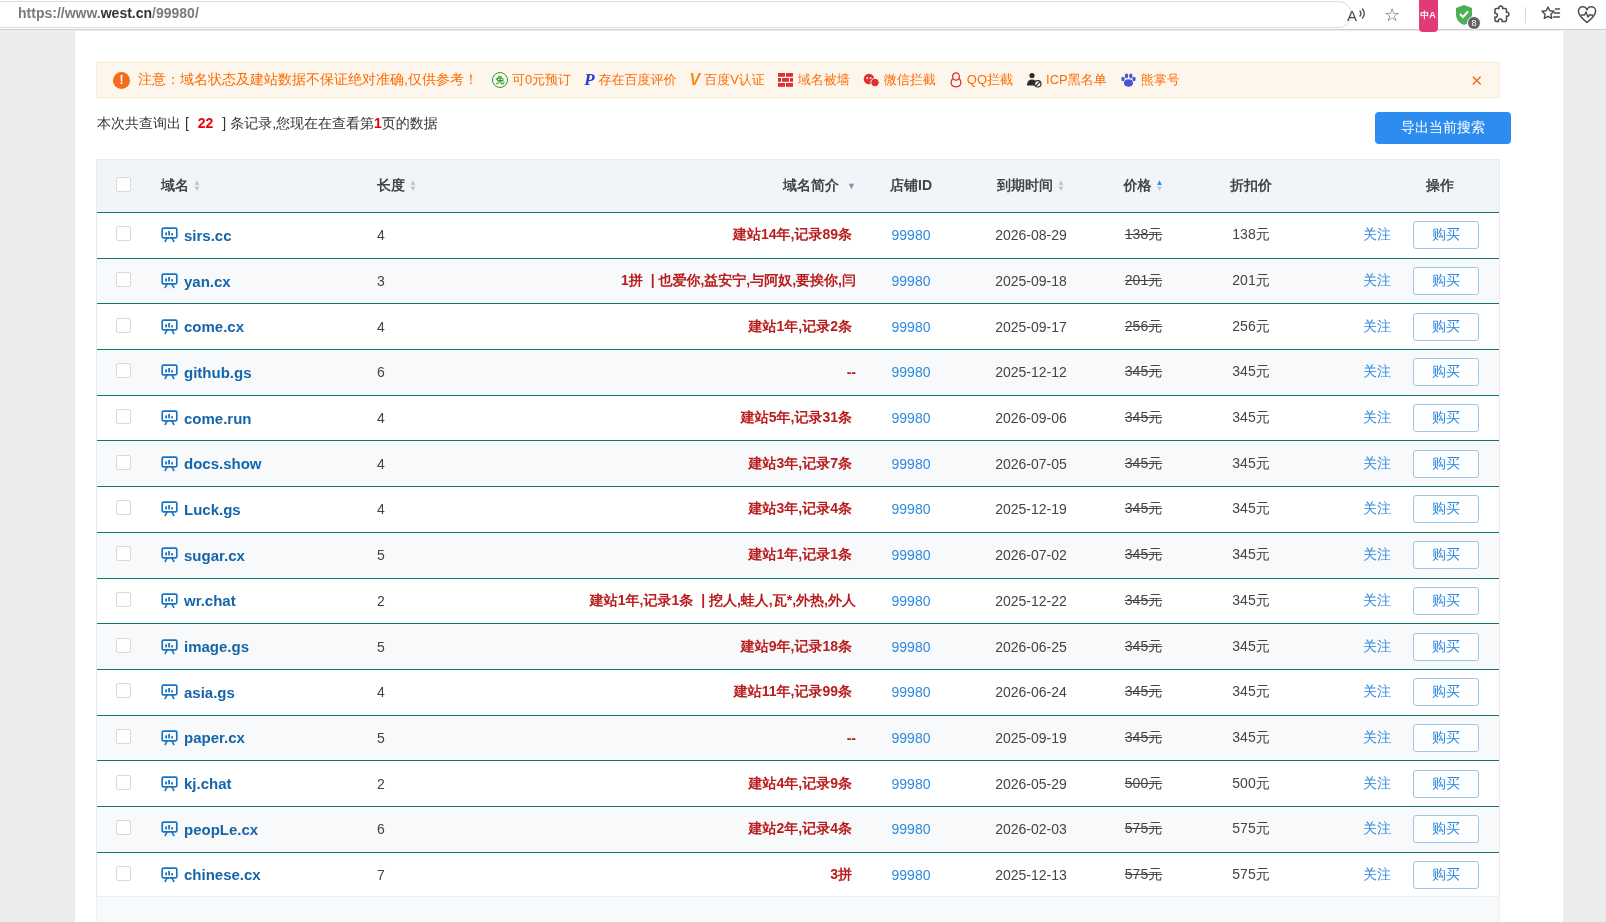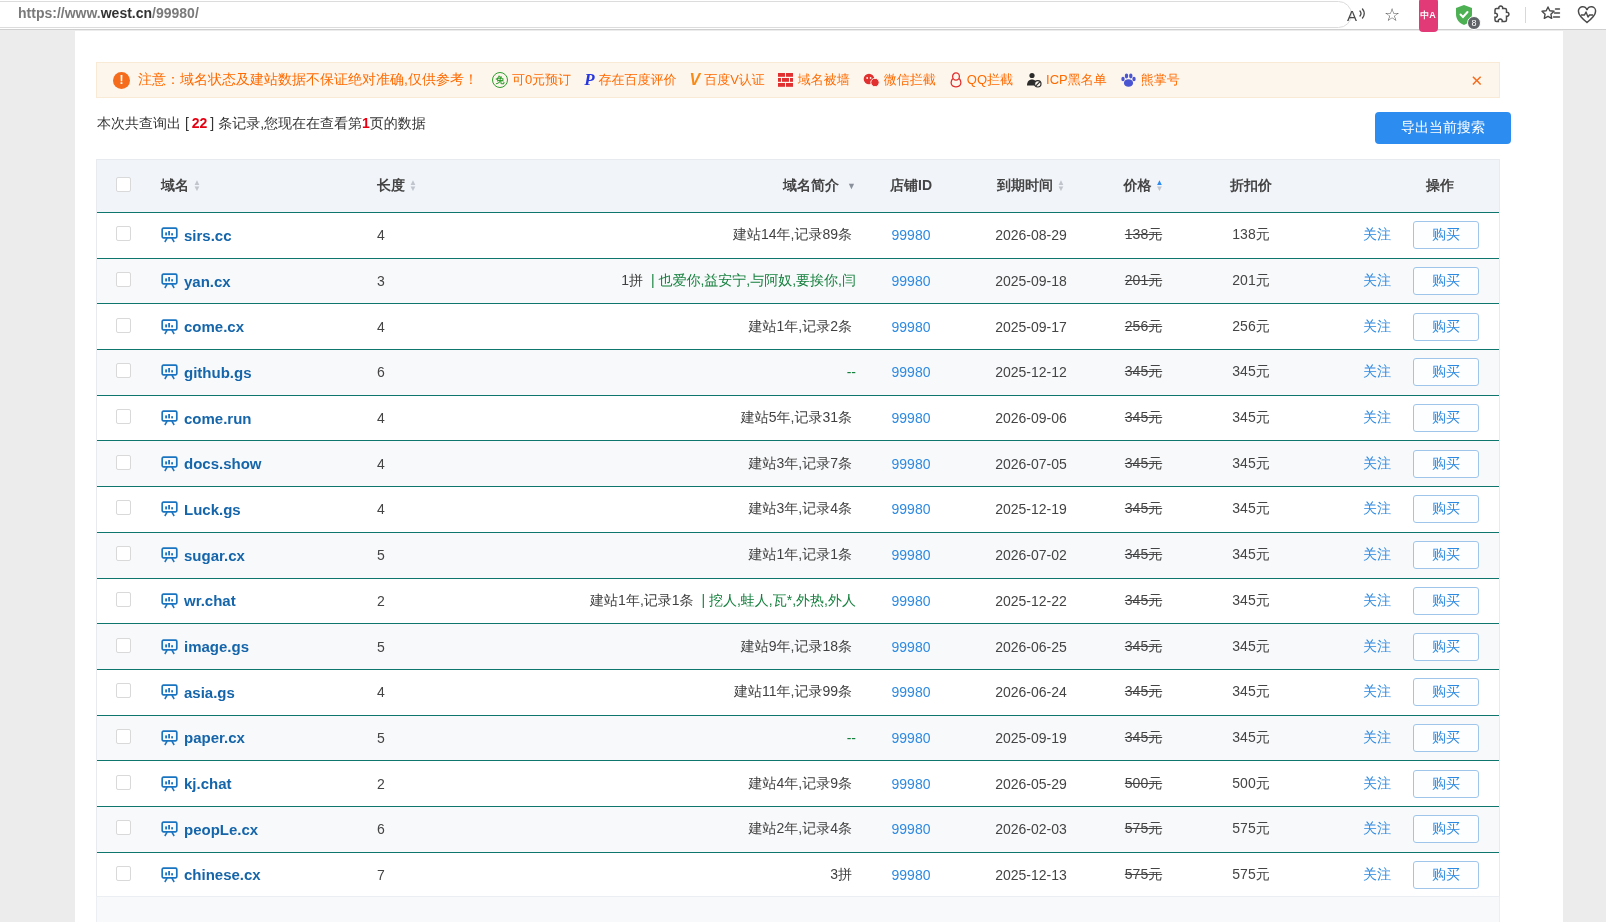--- a/index.html
+++ b/index.html
@@ -28,21 +28,21 @@
   .leg { display:flex; align-items:center; margin-right:13px; }
   .leg-label { color:#ff6a00; text-decoration:none; font-size:13px; }
   .leg-ic { margin-right:4px; display:flex; align-items:center; justify-content:center; }
   .ic-free { width:16px; height:16px; border:1.5px solid #2f9e2f; border-radius:50%; color:#2f9e2f; font-size:9px; font-weight:bold; }
   .ic-p { color:#2737dd; font-size:17px; font-weight:bold; font-style:italic; font-family:"Liberation Serif",serif; }
   .ic-v { color:#f98a17; font-size:16px; font-weight:bold; font-style:italic; }
   .notice-close { position:absolute; right:16px; top:9px; font-size:15px; color:#f56c1c; cursor:pointer; }
 
   
   .summary { position:absolute; left:22px; top:84px; font-size:14px; color:#333; }
-  .summary .red { color:#e60012; font-weight:bold; margin:0 3px; }
+  .summary .red { color:#e60012; font-weight:bold; margin:0 9px; }
   .export-btn { position:absolute; left:1300px; top:81px; width:136px; height:32px; background:#2d8cf0; color:#fff; border:none; border-radius:4px; font-size:14px; cursor:pointer; font-family:inherit; }
 
   
   .tbl { position:absolute; left:21px; top:128px; width:1404px; border:1px solid #e7eaef; border-bottom:none; }
   .thead { display:flex; align-items:center; height:52px; background:#f1f4f9; font-size:14px; color:#444; font-weight:bold; }
   .trow { display:flex; align-items:center; height:45.7px; border-top:1px solid #0f766e; background:#fff; font-size:14px; color:#444; }
   .trow.alt { background:#f8f9fb; }
   .col { flex:0 0 auto; }
   .c-check { width:45px; padding-left:19px; }
   .c-domain { width:235px; display:flex; align-items:center; }
@@ -54,22 +54,22 @@
   .c-discount { width:120px; text-align:center; }
   .c-action { width:190px; display:flex; align-items:center; padding-left:52px; }
   .checkbox { display:inline-block; width:15px; height:15px; border:1px solid #d9d9d9; border-radius:2px; background:#fff; cursor:pointer; }
   .h-label { display:inline-flex; align-items:center; gap:4px; }
   .sort { display:inline-flex; flex-direction:column; line-height:0; }
   .sort i { font-style:normal; font-size:8px; color:#c0c4cc; line-height:6px; }
   .sort i.on { color:#2d8cf0; }
   .caret { font-size:9px; color:#8a919c; margin-left:4px; }
   .dicon { margin-right:6px; display:flex; }
   .dname { color:#1565aa; font-weight:bold; font-size:15px; text-decoration:none; cursor:pointer; }
-  .ilink { color:#404040; text-decoration:none; cursor:pointer; }
-  .iextra { color:#15803d; margin-left:4px; }
+  .ilink { color:#b91c1c; text-decoration:none; cursor:pointer;font-weight:bold; }
+  .iextra { color:#b91c1c; margin-left:4px;font-weight:bold; }
   .shop { color:#2e8ae0; text-decoration:none; cursor:pointer; }
   .strike { text-decoration:line-through; }
   .follow { color:#2e8ae0; text-decoration:none; cursor:pointer; margin-right:22px; }
   .buy { width:66px; height:28px; background:#fdfeff; border:1px solid #9fc6ea; border-radius:3px; color:#2e8ae0; font-size:14px; cursor:pointer; font-family:inherit; }
   .partial-row { position:absolute; left:21px; top:865px; width:1404px; height:26px; background:#f8f9fb; border:1px solid #ebeef2; border-bottom:none; }
 </style>
 </head>
 <body>
 
 <div class="toolbar">

